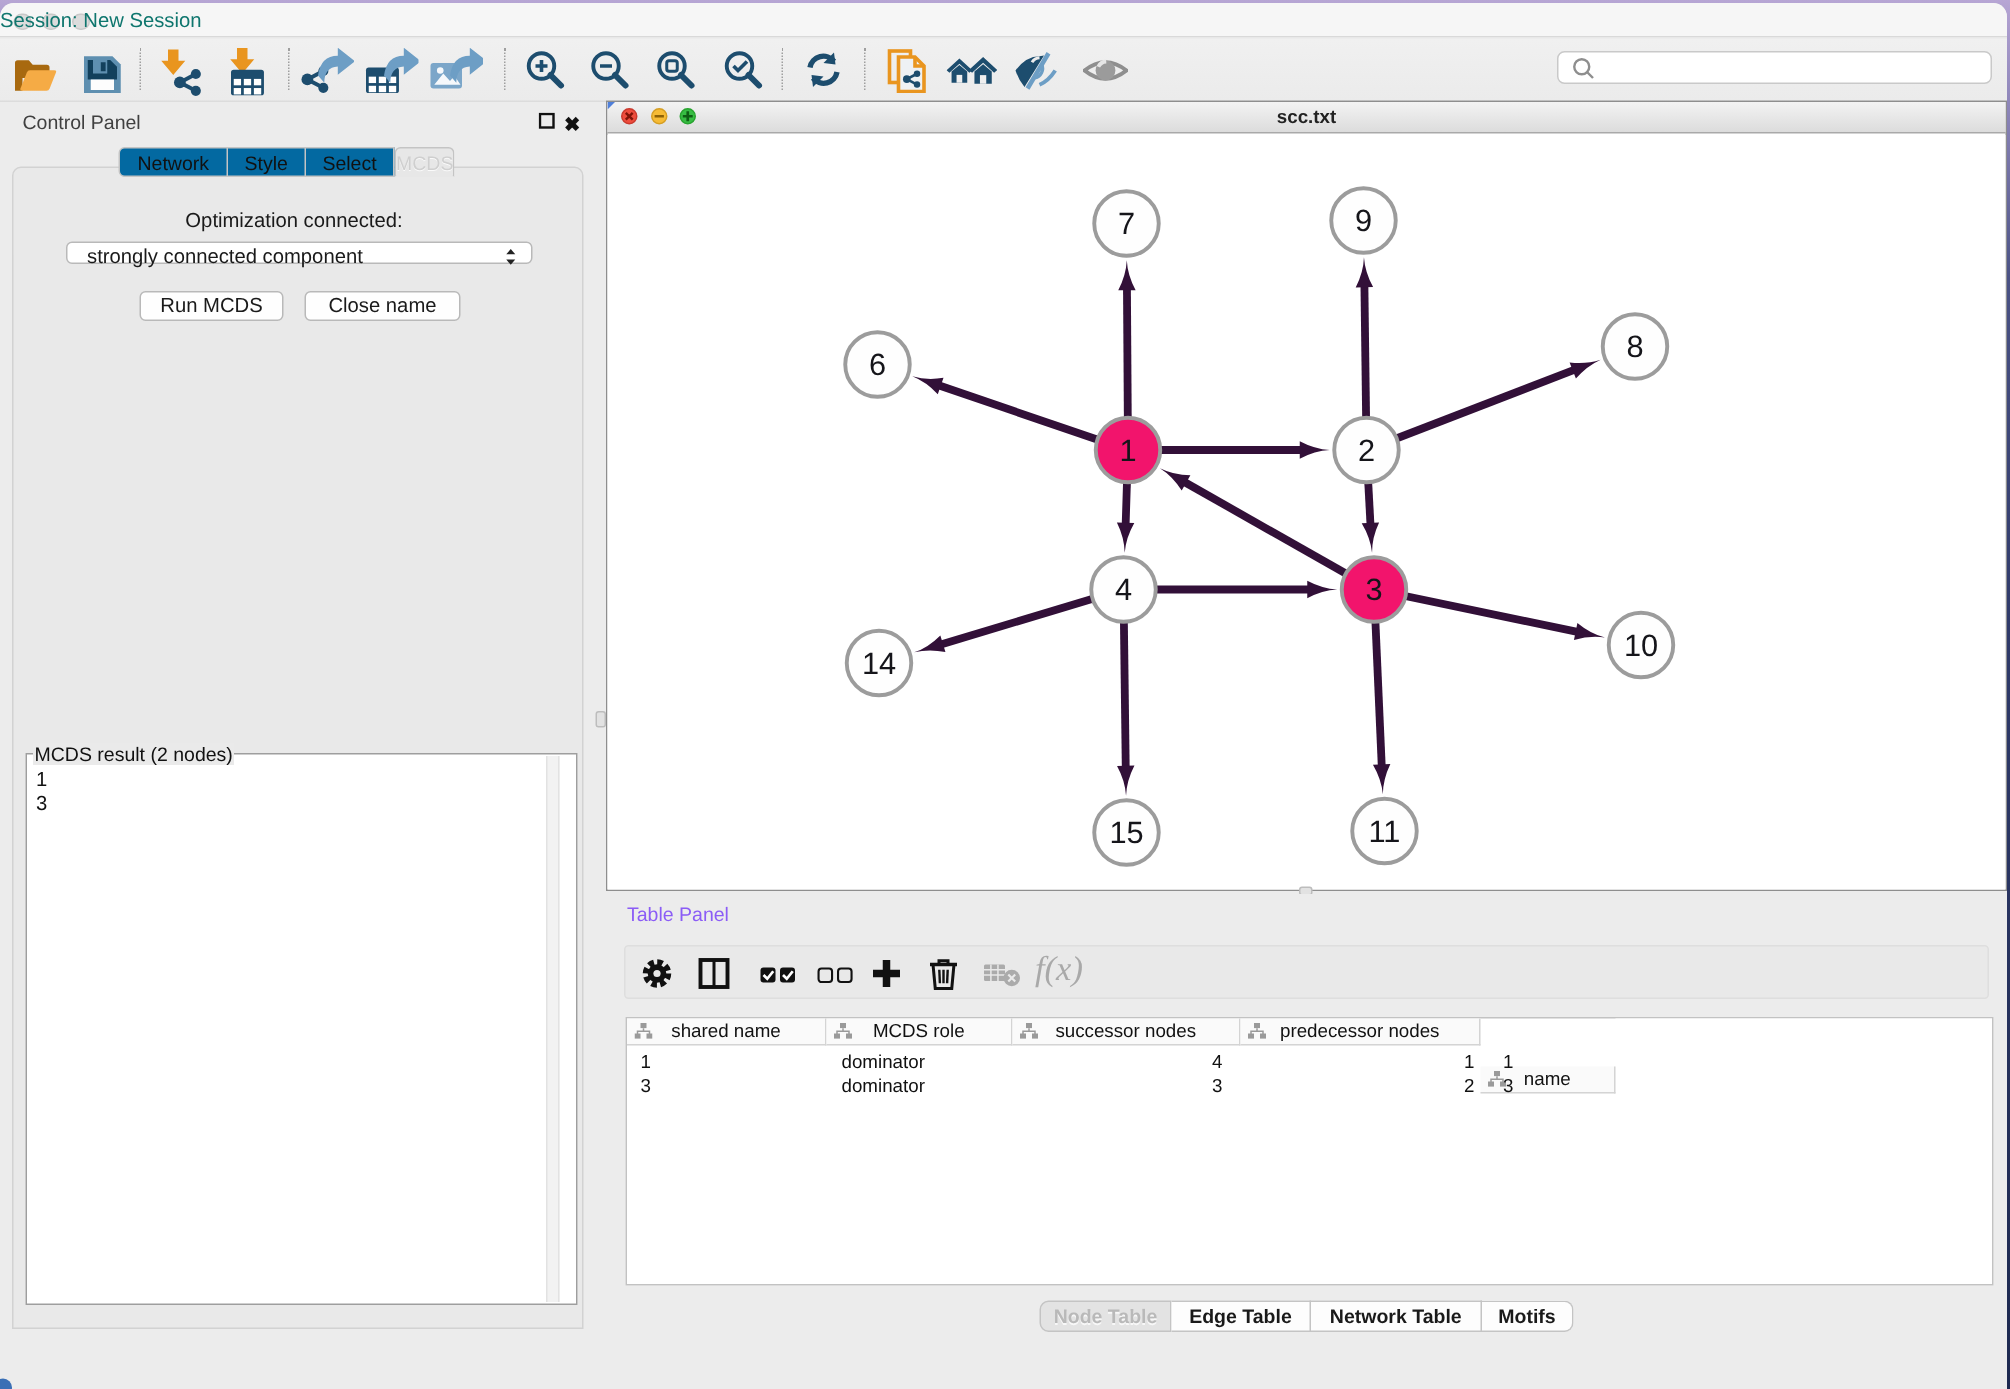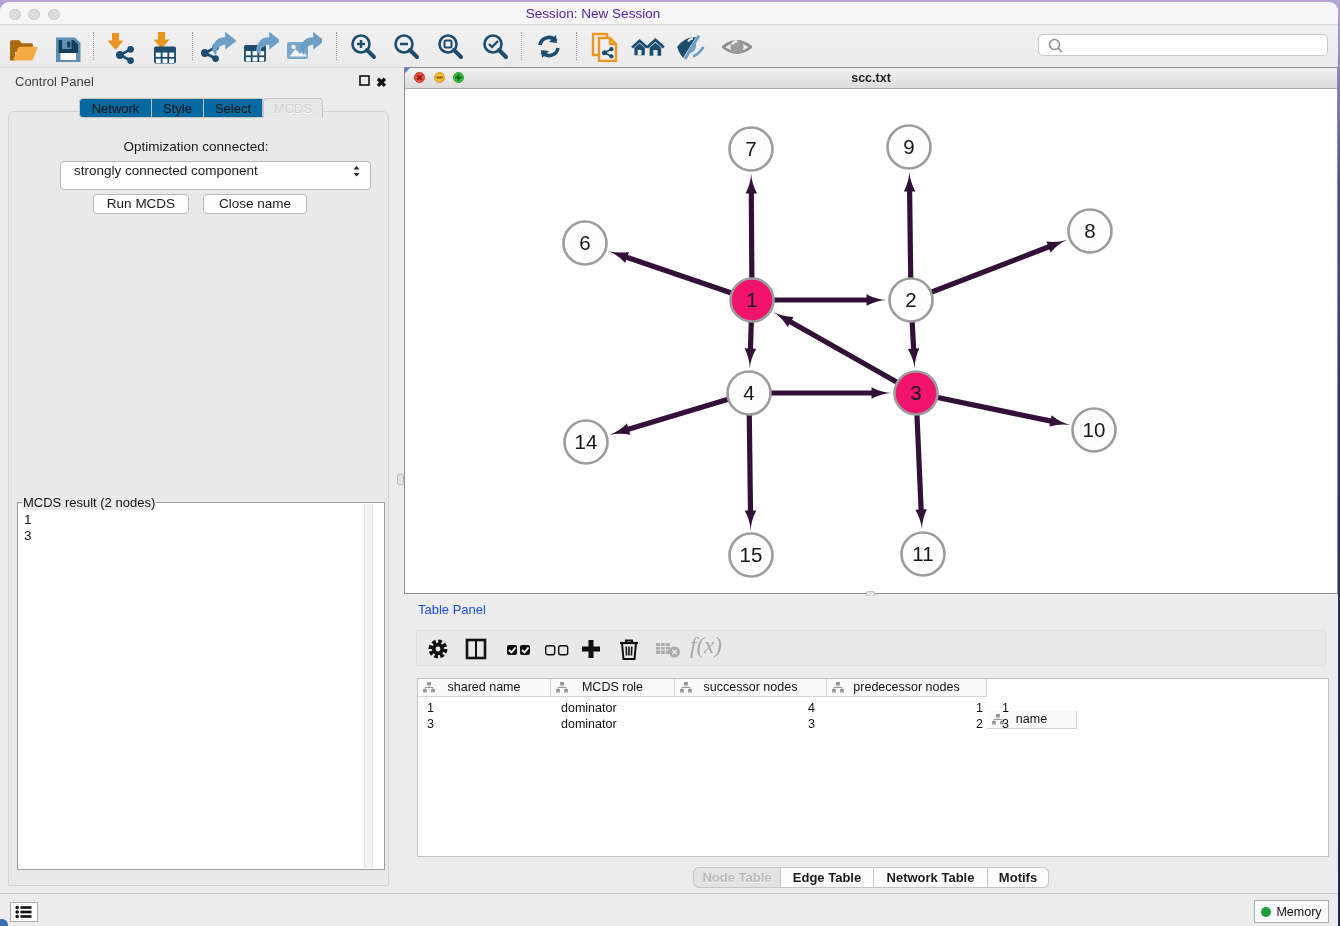--- a/index.html
+++ b/index.html
@@ -6,22 +6,22 @@
 body { font-family:"Liberation Sans", sans-serif;
   background:linear-gradient(180deg,#b7a6d4 0%,#b0a0d0 1%,#8b84b8 8%,#4a5285 20%,#2f3a6a 45%,#1d2950 100%); }
 #app { position:absolute; left:0; top:2px; width:1338px; height:924px;
   background:#ececec; border-radius:9px 9px 0 0; overflow:hidden; }
 .abs { position:absolute; }
 
 #titlebar { position:absolute; left:0; top:0; width:1338px; height:23px; background:#f6f6f6;
   border-bottom:1px solid #d9d9d9; border-radius:9px 9px 0 0; }
 .tl { position:absolute; top:6.5px; width:11.5px; height:11.5px; border-radius:50%;
   background:#dcdcdc; border:1px solid #c9c9c9; }
-#apptitle { position:absolute; top:4px; left:0; width:1186px; text-align:center;
-  font-size:13.5px; color:#4c1d95; }
+#apptitle { position:absolute; top:4px; left:0; width:1186px; text-align:left;
+  font-size:13.5px; color:#0f766e; }
 
 #toolbar { position:absolute; left:0; top:24px; width:1338px; height:42px;
   background:linear-gradient(#f0f0f0,#ebebeb); border-bottom:1px solid #dcdcdc; }
 .tsep { position:absolute; top:6px; height:28px; width:0;
   border-left:1.5px dotted #9f9f9f; }
 .ticon { position:absolute; top:6px; }
 #searchbox { position:absolute; left:1038px; top:8px; width:290px; height:22px;
   background:#fff; border:1px solid #c9c9c9; border-radius:5px; }
 
 #cpanel { position:absolute; left:0; top:66px; width:392px; height:825px; background:#ececec; }
@@ -29,23 +29,23 @@
 .wbtn { position:absolute; top:7px; font-size:13px; color:#111; }
 .tabrow { position:absolute; }
 .tab { position:absolute; top:0; height:20px; line-height:20px; text-align:center;
   font-size:13px; color:#111; background:#0369a1; border:1px solid #c4c4c4; }
 .tabsel { background:#e7e7e7; color:#cfcfcf; text-shadow:0 1px 0 #fafafa;
   border-bottom-color:#e7e7e7; border-radius:4px 4px 0 0; }
 #cpbox { position:absolute; left:8px; top:43px; width:381px; height:775px;
   background:#e9e9e9; border:1px solid #d2d2d2; border-radius:6px 6px 0 0; }
 #optlabel { position:absolute; left:0; top:71px; width:100%; text-align:center;
   font-size:13.5px; color:#1a1a1a; }
-#dropdown { position:absolute; left:44px; top:93px; width:311px; height:29px;
+#dropdown { position:absolute; left:44px; top:93px; width:311px; height:15px;
   background:#fff; border:1px solid #b9b9b9; border-radius:4px;
-  font-size:13.5px; color:#1a1a1a; line-height:17px; padding-left:13px;margin-left:16px; }
+  font-size:13.5px; color:#1a1a1a; line-height:17px; padding-left:13px; }
 .btn { position:absolute; top:126px; height:20px; background:#fefefe;
   border:1px solid #b9b9b9; border-radius:4px; font-size:13.5px; color:#1a1a1a;
   text-align:center; line-height:18px; }
 #mcdsgroup { position:absolute; left:17px; top:434px; width:368px; height:368px;
   border:1px solid #9e9e9e; background:#fff; }
 #mcdslabel { position:absolute; left:4px; top:-8px; background:#eaeaea;
   font-size:13px; color:#111; padding:0 1px; }
 #mcdstext { position:absolute; left:1px; top:9px; font-size:13.5px; color:#111;
   line-height:16px; padding-left:5px; }
 #mcdssb { position:absolute; right:11px; top:1px; width:9px; height:364px;
@@ -60,21 +60,21 @@
 #netwin { position:absolute; left:404px; top:65px; width:934px; height:527px;
   border:1px solid #8e8e8e; background:#fff; }
 #nettitle { position:absolute; left:0; top:0; width:932px; height:21px;
   background:linear-gradient(#f3f3f3,#dcdcdc); border-bottom:1px solid #a9a9a9; }
 #nettitle span { position:absolute; width:100%; text-align:center; top:3px;
   font-size:12.5px; font-weight:bold; color:#222; }
 .mac { position:absolute; top:4px; width:11px; height:11px; border-radius:50%; }
 #netcanvas { position:absolute; left:0; top:22px; width:932px; height:503px; background:#fff; }
 
 #tpanel { position:absolute; left:404px; top:594px; width:934px; height:297px; background:#ececec; }
-#tphead { position:absolute; left:14px; top:6px; font-size:13px; color:#1d4ed8; }
+#tphead { position:absolute; left:14px; top:6px; font-size:13px; color:#8b5cf6; }
 #ttoolbar { position:absolute; left:12px; top:34px; width:910px; height:36px;
   background:#e9e9e9; border:1px solid #dedede; border-radius:3px; }
 #ttable { position:absolute; left:13px; top:82px; width:912px; height:179px;
   background:#fff; border:1px solid #c2c2c2; }
 .th { position:absolute; top:0; height:18px; background:#fafafa;
   border-right:1px solid #d4d4d4; border-bottom:1px solid #d4d4d4;
   font-size:12.5px; color:#111; text-align:center; line-height:17px; }
 .td { position:absolute; font-size:12.5px; color:#111; height:16px; line-height:16px; }
 
 .btab { position:absolute; top:0; height:21px; line-height:20px; text-align:center;
@@ -250,21 +250,21 @@
     <div id="cphead">Control Panel</div>
     <div class="wbtn" style="left:359px;top:6px;"><svg width="11" height="11" viewBox="0 0 11 11">
           <rect x="1" y="1" width="9" height="9" fill="none" stroke="#111" stroke-width="1.6"></rect>
         </svg></div>
     <div class="wbtn" style="left:376px;font-weight:bold;">✖</div>
     <div id="cpbox"></div>
     <div class="tabrow" style="left:0;top:30px;width:392px;height:21px;">
 <div class="tab" style="left:79px; width:73px; border-radius:4px 0 0 4px;">Network</div>
 <div class="tab" style="left:152px; width:52px; border-left:none;">Style</div>
 <div class="tab" style="left:204px; width:59px; border-left:none;">Select</div>
-<div class="tab tabsel" style="left:263px; width:60px;">MCDS</div>
+<div class="tab tabsel" style="left:263px; width:40px;">MCDS</div>
 </div>
     <div id="optlabel">Optimization connected:</div>
     <div id="dropdown">strongly connected component<svg width="9" height="13" style="position:absolute;right:9px;top:3px" viewBox="0 0 9 13">
 <path d="M1.5 4.5 L4.5 1 L7.5 4.5 z" fill="#222"></path>
           <path d="M1.5 8 L4.5 11.5 L7.5 8 z" fill="#222"></path>
         </svg></div>
     <div class="btn" style="left:93px;width:96px;">Run MCDS</div>
     <div class="btn" style="left:203px;width:104px;">Close name</div>
     <div id="mcdsgroup">
       <div id="mcdslabel">MCDS result (2 nodes)</div>
@@ -446,29 +446,14 @@
 <div class="td" style="left:584px;top:37px;">3</div>
 </div>
     <div style="position:absolute;left:0;top:271px;width:934px;height:22px;">
 <div class="btab btabsel" style="left:289px;width:88px;border-radius:6px 0 0 6px;">Node Table</div>
 <div class="btab" style="left:377px;width:93px;border-left:none;">Edge Table</div>
 <div class="btab" style="left:470px;width:114px;border-left:none;">Network Table</div>
 <div class="btab" style="left:584px;width:61px;border-left:none;border-radius:0 6px 6px 0;">Motifs</div>
 </div>
   </div>
 
-  <div id="statusbar">
-    <div id="listbtn">
-        <svg width="18" height="14" style="position:absolute;left:4px;top:2px" viewBox="0 0 18 14">
-<g fill="#111">
-            <circle cx="2.2" cy="2.5" r="1.8"></circle>
-            <circle cx="2.2" cy="7" r="1.8"></circle>
-            <circle cx="2.2" cy="11.5" r="1.8"></circle>
-<rect x="5.5" y="1.2" width="11" height="2.6"></rect>
-            <rect x="5.5" y="5.7" width="11" height="2.6"></rect>
-            <rect x="5.5" y="10.2" width="11" height="2.6"></rect>
-          </g>
-        </svg>
-      </div>
-    <div id="membtn"><span id="memdot"></span>Memory</div>
-  </div>
   <div id="bluecorner"></div>
 </div>
 
 </body></html>

